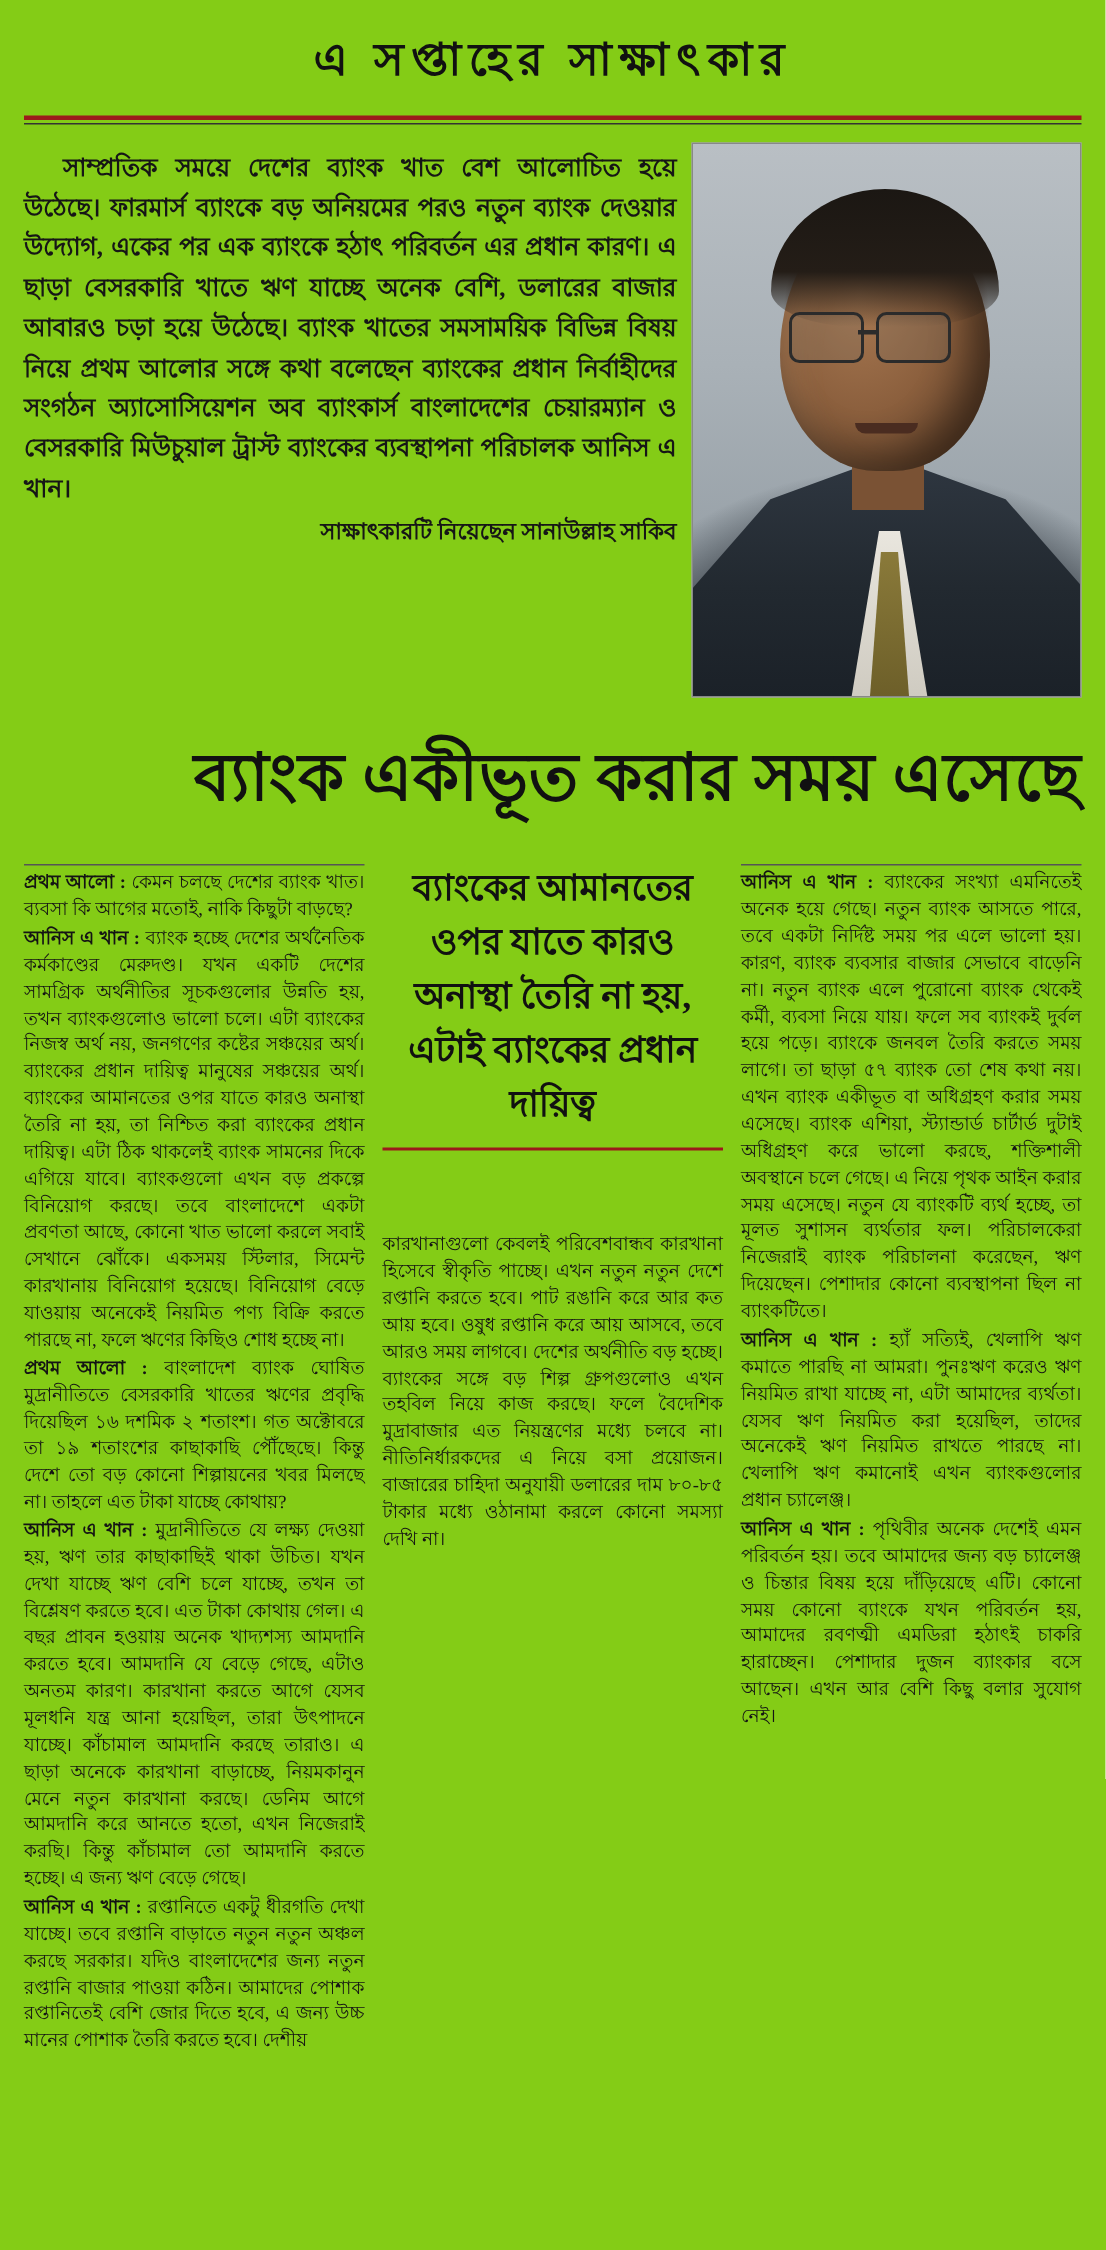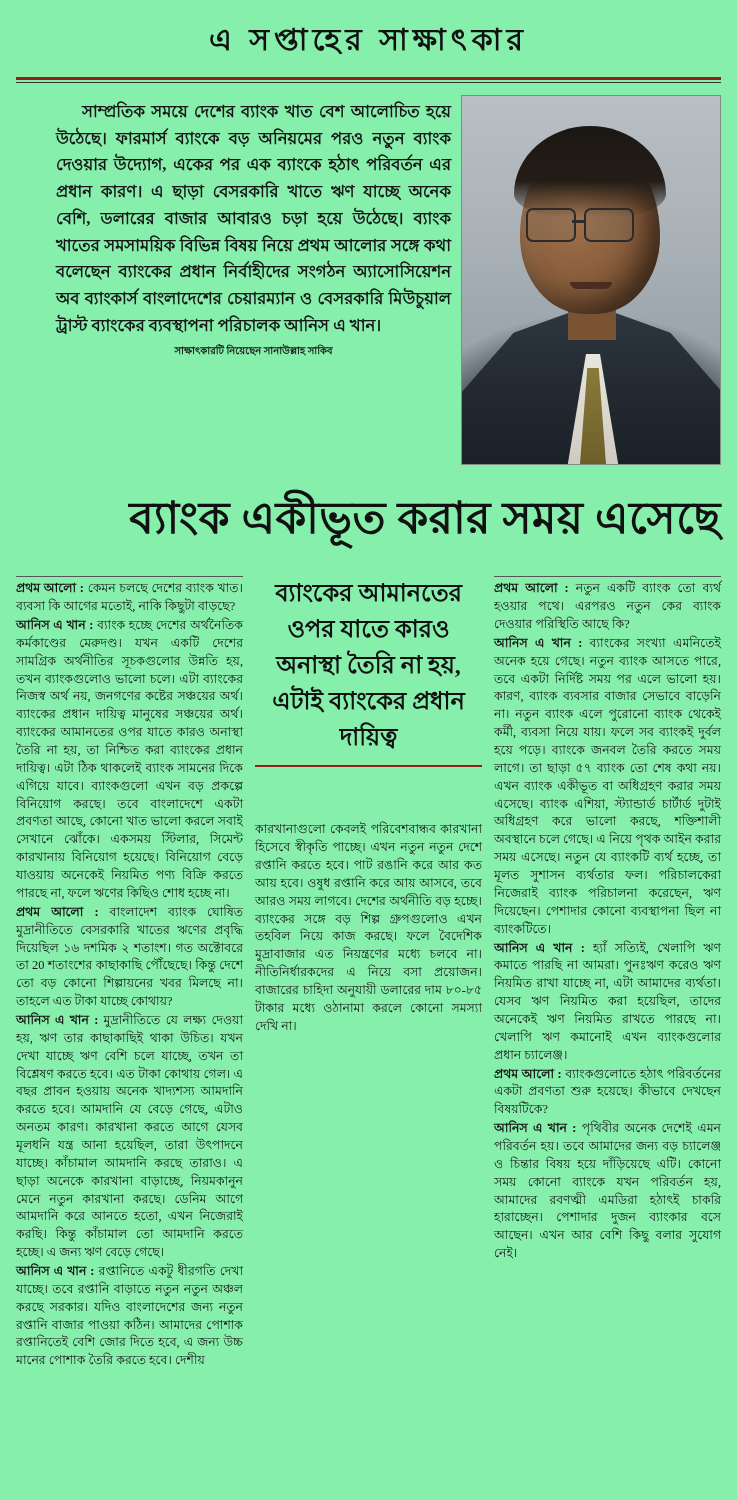--- a/index.html
+++ b/index.html
@@ -14,21 +14,21 @@
     color: #1a1a1a;
     position: relative;
     overflow: hidden;
   }
   .page {
     width: 737px;
     height: 1500px;
     box-sizing: border-box;
     padding: 14px 16px 6px 16px;
     position: relative;
-    background: #86efac;
+    background: #84cc16;
   }
 
   
   .masthead {
     text-align: center;
     font-family: "Liberation Serif", "DejaVu Serif", serif;
     font-size: 30px;
     letter-spacing: 5px;
     font-weight: 700;
     color: #111;
@@ -50,28 +50,27 @@
     align-items: flex-start;
   }
   .intro-text {
     flex: 1 1 auto;
     font-size: 16.5px;
     line-height: 1.62;
     text-align: justify;
     font-weight: 600;
     color: #161616;
     padding-top: 4px;
-    margin-left: 40px;
   }
   .intro-text p { margin: 0; text-indent: 26px; }
   .byline {
-    text-align: center;
+    text-align: right;
     font-weight: 700;
     margin-top: 4px;
-    font-size: 10px;
+    font-size: 15px;
   }
   .photo-wrap {
     flex: 0 0 258px;
     width: 258px;
     height: 368px;
     border: 1px solid #888;
     overflow: hidden;
     position: relative;
     background: #cfd3d6;
   }
@@ -224,39 +223,37 @@
   </div>
 
   <div class="headline">ব্যাংক একীভূত করার সময় এসেছে</div>
 
   <div class="cols">
     <div class="col">
       <div class="sep-top"></div>
       <div id="col-left-body">
           <p><span class="q-label">প্রথম আলো :</span><span> কেমন চলছে দেশের ব্যাংক খাত। ব্যবসা কি আগের মতোই, নাকি কিছুটা বাড়ছে?</span></p>
           <p><span class="q-label">আনিস এ খান :</span><span> ব্যাংক হচ্ছে দেশের অর্থনৈতিক কর্মকাণ্ডের মেরুদণ্ড। যখন একটি দেশের সামগ্রিক অর্থনীতির সূচকগুলোর উন্নতি হয়, তখন ব্যাংকগুলোও ভালো চলে। এটা ব্যাংকের নিজস্ব অর্থ নয়, জনগণের কষ্টের সঞ্চয়ের অর্থ। ব্যাংকের প্রধান দায়িত্ব মানুষের সঞ্চয়ের অর্থ। ব্যাংকের আমানতের ওপর যাতে কারও অনাস্থা তৈরি না হয়, তা নিশ্চিত করা ব্যাংকের প্রধান দায়িত্ব। এটা ঠিক থাকলেই ব্যাংক সামনের দিকে এগিয়ে যাবে। ব্যাংকগুলো এখন বড় প্রকল্পে বিনিয়োগ করছে। তবে বাংলাদেশে একটা প্রবণতা আছে, কোনো খাত ভালো করলে সবাই সেখানে ঝোঁকে। একসময় স্টিলার, সিমেন্ট কারখানায় বিনিয়োগ হয়েছে। বিনিয়োগ বেড়ে যাওয়ায় অনেকেই নিয়মিত পণ্য বিক্রি করতে পারছে না, ফলে ঋণের কিছিও শোধ হচ্ছে না।</span></p>
-          <p><span class="q-label">প্রথম আলো :</span><span> বাংলাদেশ ব্যাংক ঘোষিত মুদ্রানীতিতে বেসরকারি খাতের ঋণের প্রবৃদ্ধি দিয়েছিল ১৬ দশমিক ২ শতাংশ। গত অক্টোবরে তা 20 শতাংশের কাছাকাছি পৌঁছেছে। কিন্তু দেশে তো বড় কোনো শিল্পায়নের খবর মিলছে না। তাহলে এত টাকা যাচ্ছে কোথায়?</span></p>
+          <p><span class="q-label">প্রথম আলো :</span><span> বাংলাদেশ ব্যাংক ঘোষিত মুদ্রানীতিতে বেসরকারি খাতের ঋণের প্রবৃদ্ধি দিয়েছিল ১৬ দশমিক ২ শতাংশ। গত অক্টোবরে তা ১৯ শতাংশের কাছাকাছি পৌঁছেছে। কিন্তু দেশে তো বড় কোনো শিল্পায়নের খবর মিলছে না। তাহলে এত টাকা যাচ্ছে কোথায়?</span></p>
           <p><span class="q-label">আনিস এ খান :</span><span> মুদ্রানীতিতে যে লক্ষ্য দেওয়া হয়, ঋণ তার কাছাকাছিই থাকা উচিত। যখন দেখা যাচ্ছে ঋণ বেশি চলে যাচ্ছে, তখন তা বিশ্লেষণ করতে হবে। এত টাকা কোথায় গেল। এ বছর প্রাবন হওয়ায় অনেক খাদ্যশস্য আমদানি করতে হবে। আমদানি যে বেড়ে গেছে, এটাও অনতম কারণ। কারখানা করতে আগে যেসব মূলধনি যন্ত্র আনা হয়েছিল, তারা উৎপাদনে যাচ্ছে। কাঁচামাল আমদানি করছে তারাও। এ ছাড়া অনেকে কারখানা বাড়াচ্ছে, নিয়মকানুন মেনে নতুন কারখানা করছে। ডেনিম আগে আমদানি করে আনতে হতো, এখন নিজেরাই করছি। কিন্তু কাঁচামাল তো আমদানি করতে হচ্ছে। এ জন্য ঋণ বেড়ে গেছে।</span></p>
           <p><span class="q-label">আনিস এ খান :</span><span> রপ্তানিতে একটু ধীরগতি দেখা যাচ্ছে। তবে রপ্তানি বাড়াতে নতুন নতুন অঞ্চল করছে সরকার। যদিও বাংলাদেশের জন্য নতুন রপ্তানি বাজার পাওয়া কঠিন। আমাদের পোশাক রপ্তানিতেই বেশি জোর দিতে হবে, এ জন্য উচ্চ মানের পোশাক তৈরি করতে হবে। দেশীয়</span></p>
         </div>
     </div>
 
     <div class="col">
       <div class="pull">ব্যাংকের আমানতের ওপর যাতে কারও অনাস্থা তৈরি না হয়, এটাই ব্যাংকের প্রধান দায়িত্ব</div>
       <div class="col-mid-body" id="col-mid-body">
           <p><span>কারখানাগুলো কেবলই পরিবেশবান্ধব কারখানা হিসেবে স্বীকৃতি পাচ্ছে। এখন নতুন নতুন দেশে রপ্তানি করতে হবে। পাট রঙানি করে আর কত আয় হবে। ওষুধ রপ্তানি করে আয় আসবে, তবে আরও সময় লাগবে। দেশের অর্থনীতি বড় হচ্ছে। ব্যাংকের সঙ্গে বড় শিল্প গ্রুপগুলোও এখন তহবিল নিয়ে কাজ করছে। ফলে বৈদেশিক মুদ্রাবাজার এত নিয়ন্ত্রণের মধ্যে চলবে না। নীতিনির্ধারকদের এ নিয়ে বসা প্রয়োজন। বাজারের চাহিদা অনুযায়ী ডলারের দাম ৮০-৮৫ টাকার মধ্যে ওঠানামা করলে কোনো সমস্যা দেখি না।</span></p>
         </div>
     </div>
 
     <div class="col">
       <div class="sep-top"></div>
       <div id="col-right-body">
-          <p><span class="q-label">প্রথম আলো :</span><span> নতুন একটি ব্যাংক তো ব্যর্থ হওয়ার পথে। এরপরও নতুন কের ব্যাংক দেওয়ার পরিস্থিতি আছে কি?</span></p>
           <p><span class="q-label">আনিস এ খান :</span><span> ব্যাংকের সংখ্যা এমনিতেই অনেক হয়ে গেছে। নতুন ব্যাংক আসতে পারে, তবে একটা নির্দিষ্ট সময় পর এলে ভালো হয়। কারণ, ব্যাংক ব্যবসার বাজার সেভাবে বাড়েনি না। নতুন ব্যাংক এলে পুরোনো ব্যাংক থেকেই কর্মী, ব্যবসা নিয়ে যায়। ফলে সব ব্যাংকই দুর্বল হয়ে পড়ে। ব্যাংকে জনবল তৈরি করতে সময় লাগে। তা ছাড়া ৫৭ ব্যাংক তো শেষ কথা নয়। এখন ব্যাংক একীভূত বা অধিগ্রহণ করার সময় এসেছে। ব্যাংক এশিয়া, স্ট্যান্ডার্ড চার্টার্ড দুটাই অধিগ্রহণ করে ভালো করছে, শক্তিশালী অবস্থানে চলে গেছে। এ নিয়ে পৃথক আইন করার সময় এসেছে। নতুন যে ব্যাংকটি ব্যর্থ হচ্ছে, তা মূলত সুশাসন ব্যর্থতার ফল। পরিচালকেরা নিজেরাই ব্যাংক পরিচালনা করেছেন, ঋণ দিয়েছেন। পেশাদার কোনো ব্যবস্থাপনা ছিল না ব্যাংকটিতে।</span></p>
           <p><span class="q-label">আনিস এ খান :</span><span> হ্যাঁ সত্যিই, খেলাপি ঋণ কমাতে পারছি না আমরা। পুনঃঋণ করেও ঋণ নিয়মিত রাখা যাচ্ছে না, এটা আমাদের ব্যর্থতা। যেসব ঋণ নিয়মিত করা হয়েছিল, তাদের অনেকেই ঋণ নিয়মিত রাখতে পারছে না। খেলাপি ঋণ কমানোই এখন ব্যাংকগুলোর প্রধান চ্যালেঞ্জ।</span></p>
-          <p><span class="q-label">প্রথম আলো :</span><span> ব্যাংকগুলোতে হঠাৎ পরিবর্তনের একটা প্রবণতা শুরু হয়েছে। কীভাবে দেখছেন বিষয়টিকে?</span></p>
           <p><span class="q-label">আনিস এ খান :</span><span> পৃথিবীর অনেক দেশেই এমন পরিবর্তন হয়। তবে আমাদের জন্য বড় চ্যালেঞ্জ ও চিন্তার বিষয় হয়ে দাঁড়িয়েছে এটি। কোনো সময় কোনো ব্যাংকে যখন পরিবর্তন হয়, আমাদের রবণত্মী এমডিরা হঠাৎই চাকরি হারাচ্ছেন। পেশাদার দুজন ব্যাংকার বসে আছেন। এখন আর বেশি কিছু বলার সুযোগ নেই।</span></p>
         </div>
     </div>
   </div>
 
   <div class="footer-space"></div>
 </div>
 
 </body></html>

